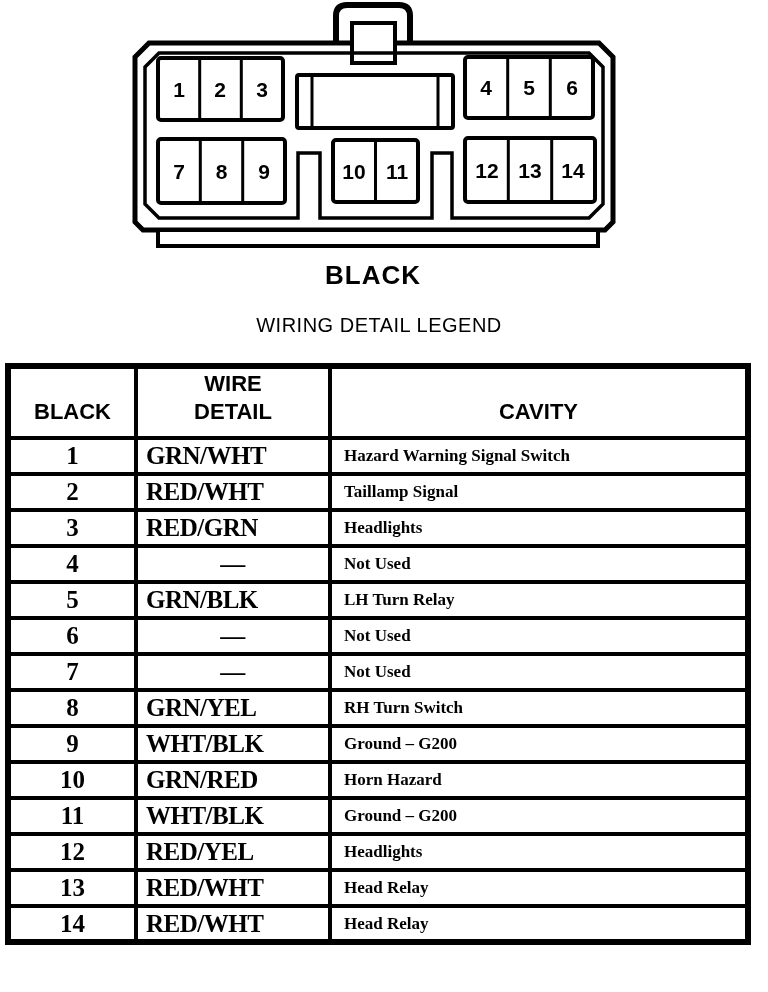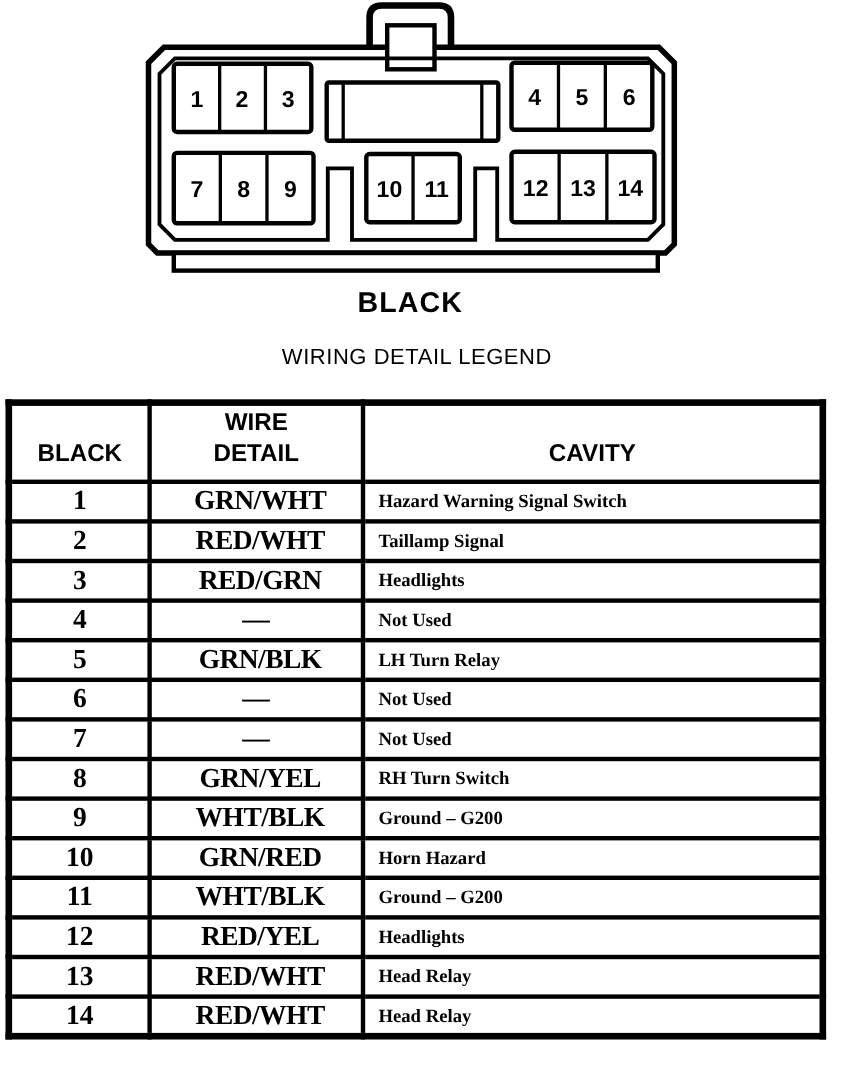--- a/index.html
+++ b/index.html
@@ -83,21 +83,21 @@
     font-family: "Liberation Serif", "DejaVu Serif", serif;
     font-weight: 700;
     font-size: 25px;
     text-align: center;
     vertical-align: middle;
   }
   td.wire-cell {
     font-family: "Liberation Serif", "DejaVu Serif", serif;
     font-weight: 700;
     font-size: 25px;
-    text-align: center;
+    text-align: left;
     vertical-align: middle;
     padding-left: 8px;
     letter-spacing: -0.5px;
   }
   td.wire-cell.dash {
     text-align: center;
     padding-left: 0;
   }
   td.circuit-cell {
     font-family: "Liberation Serif", "DejaVu Serif", serif;

